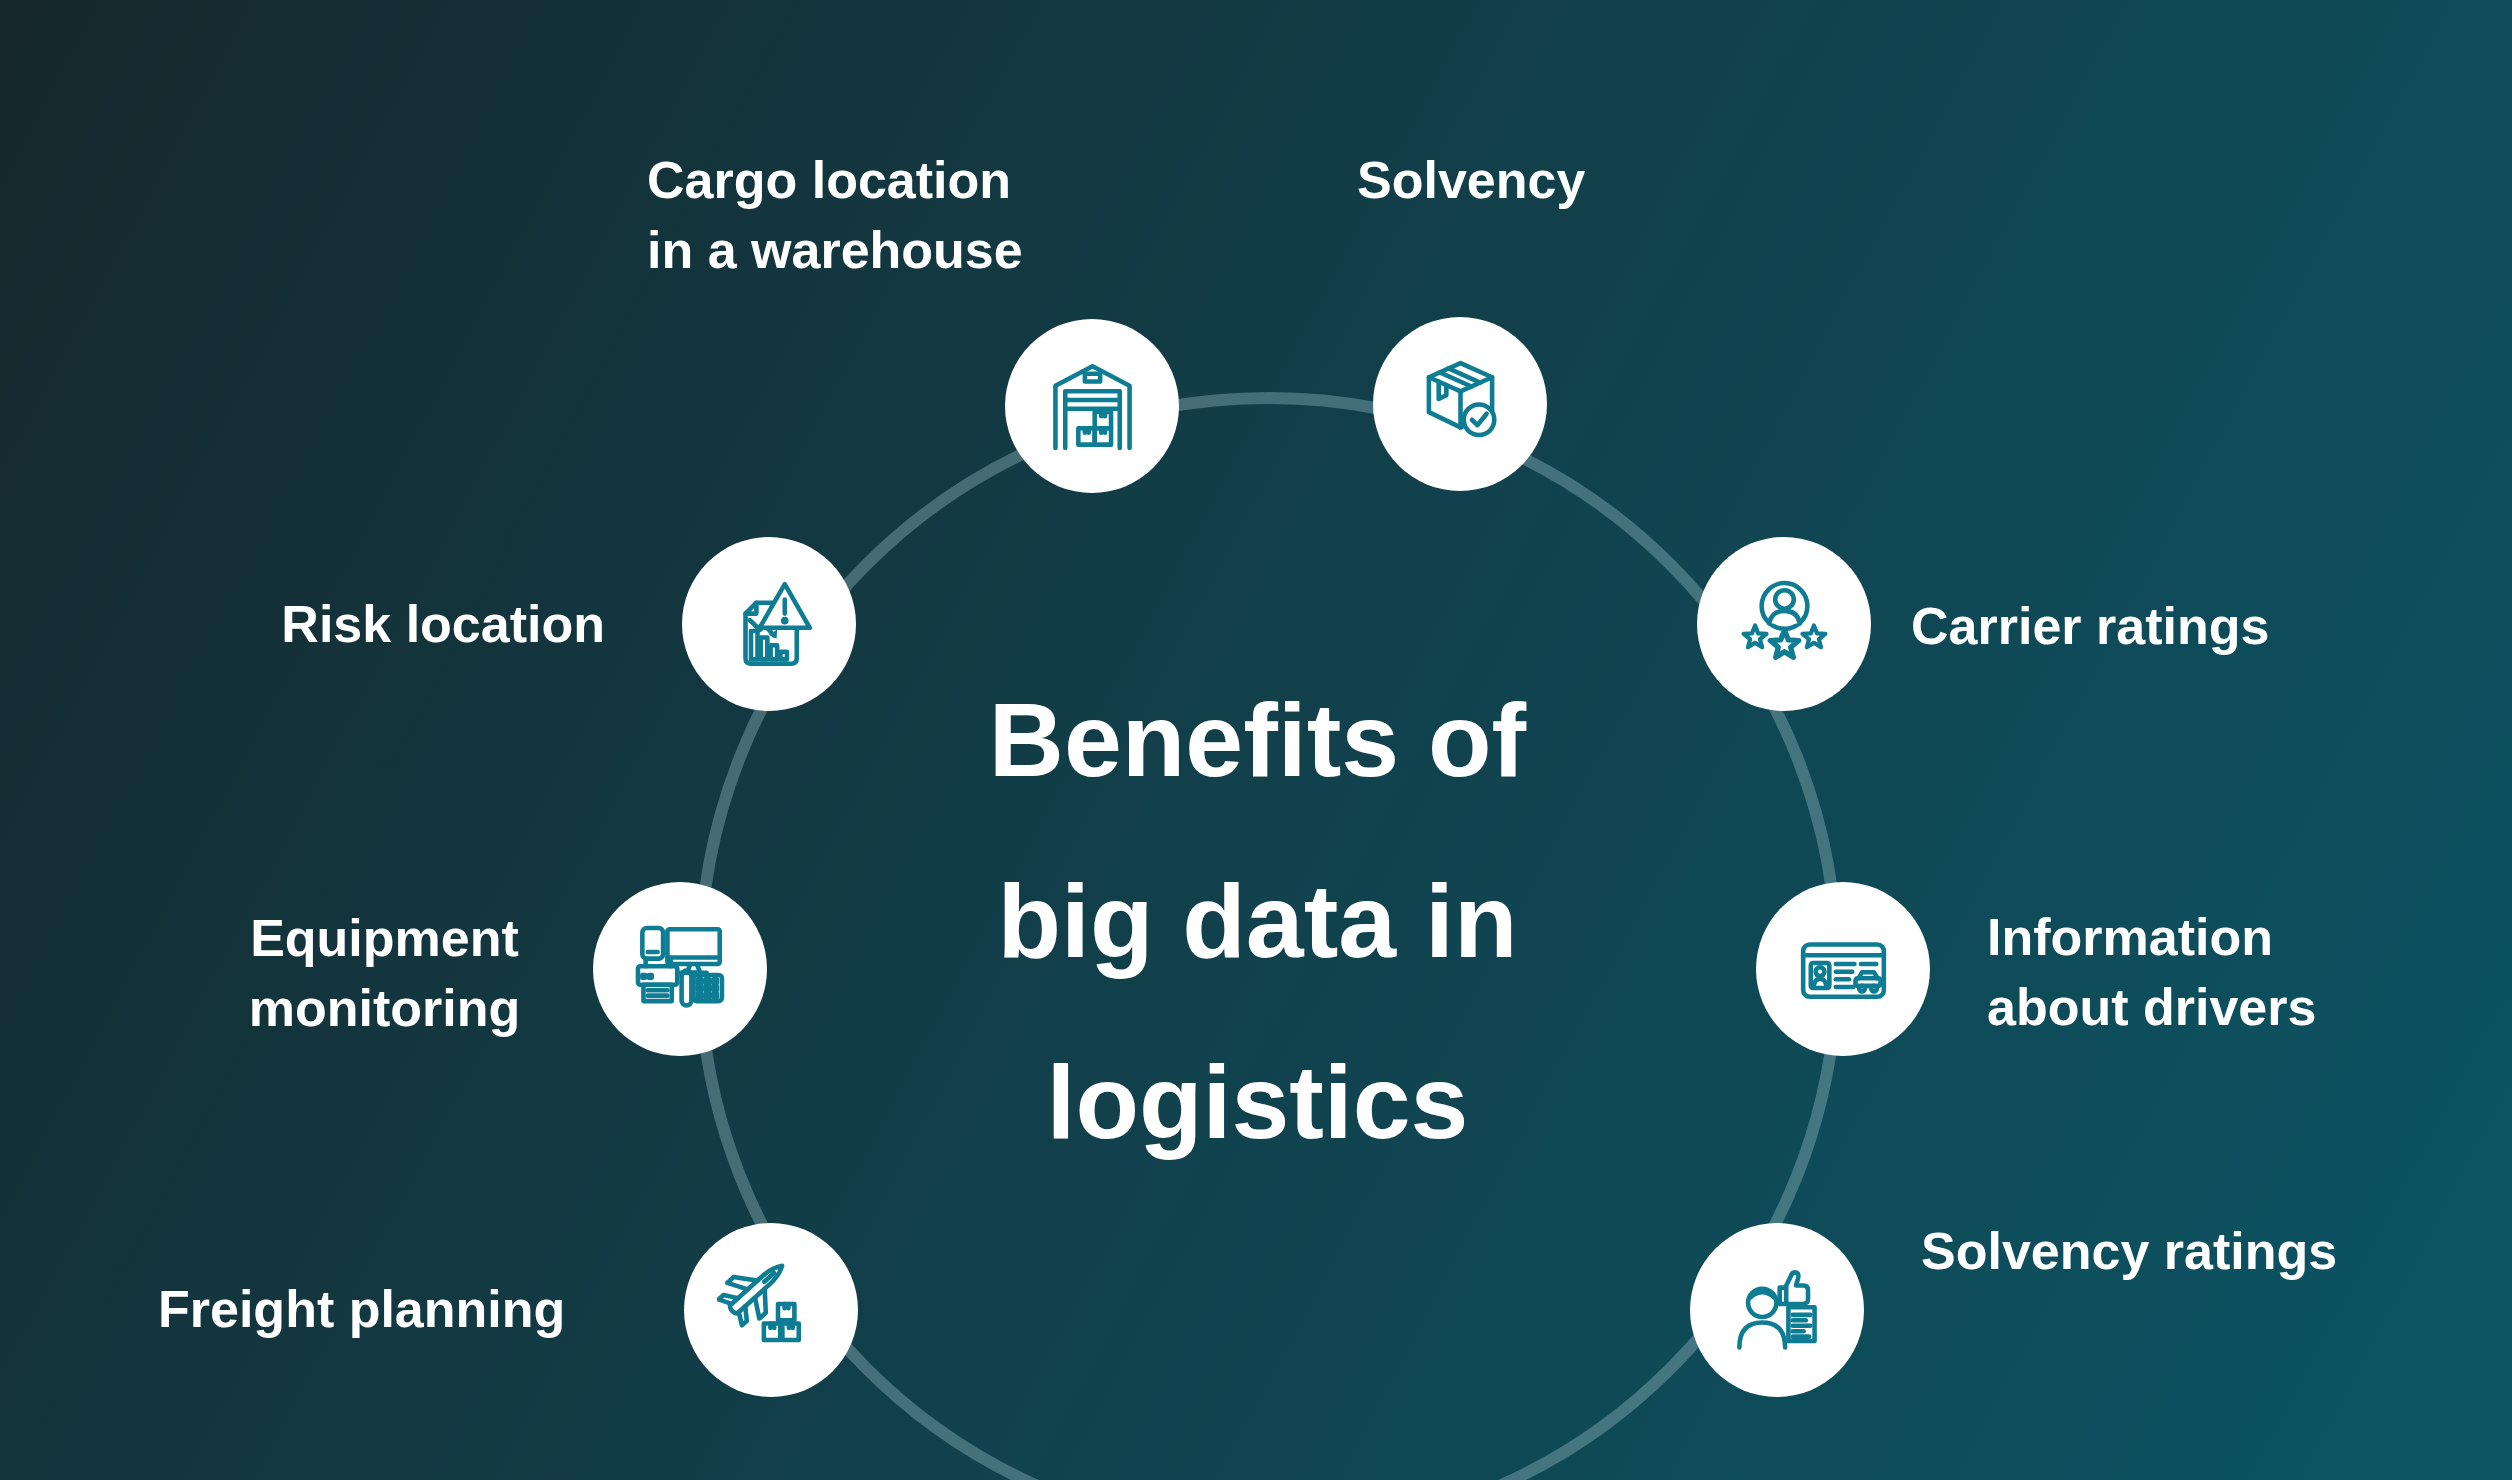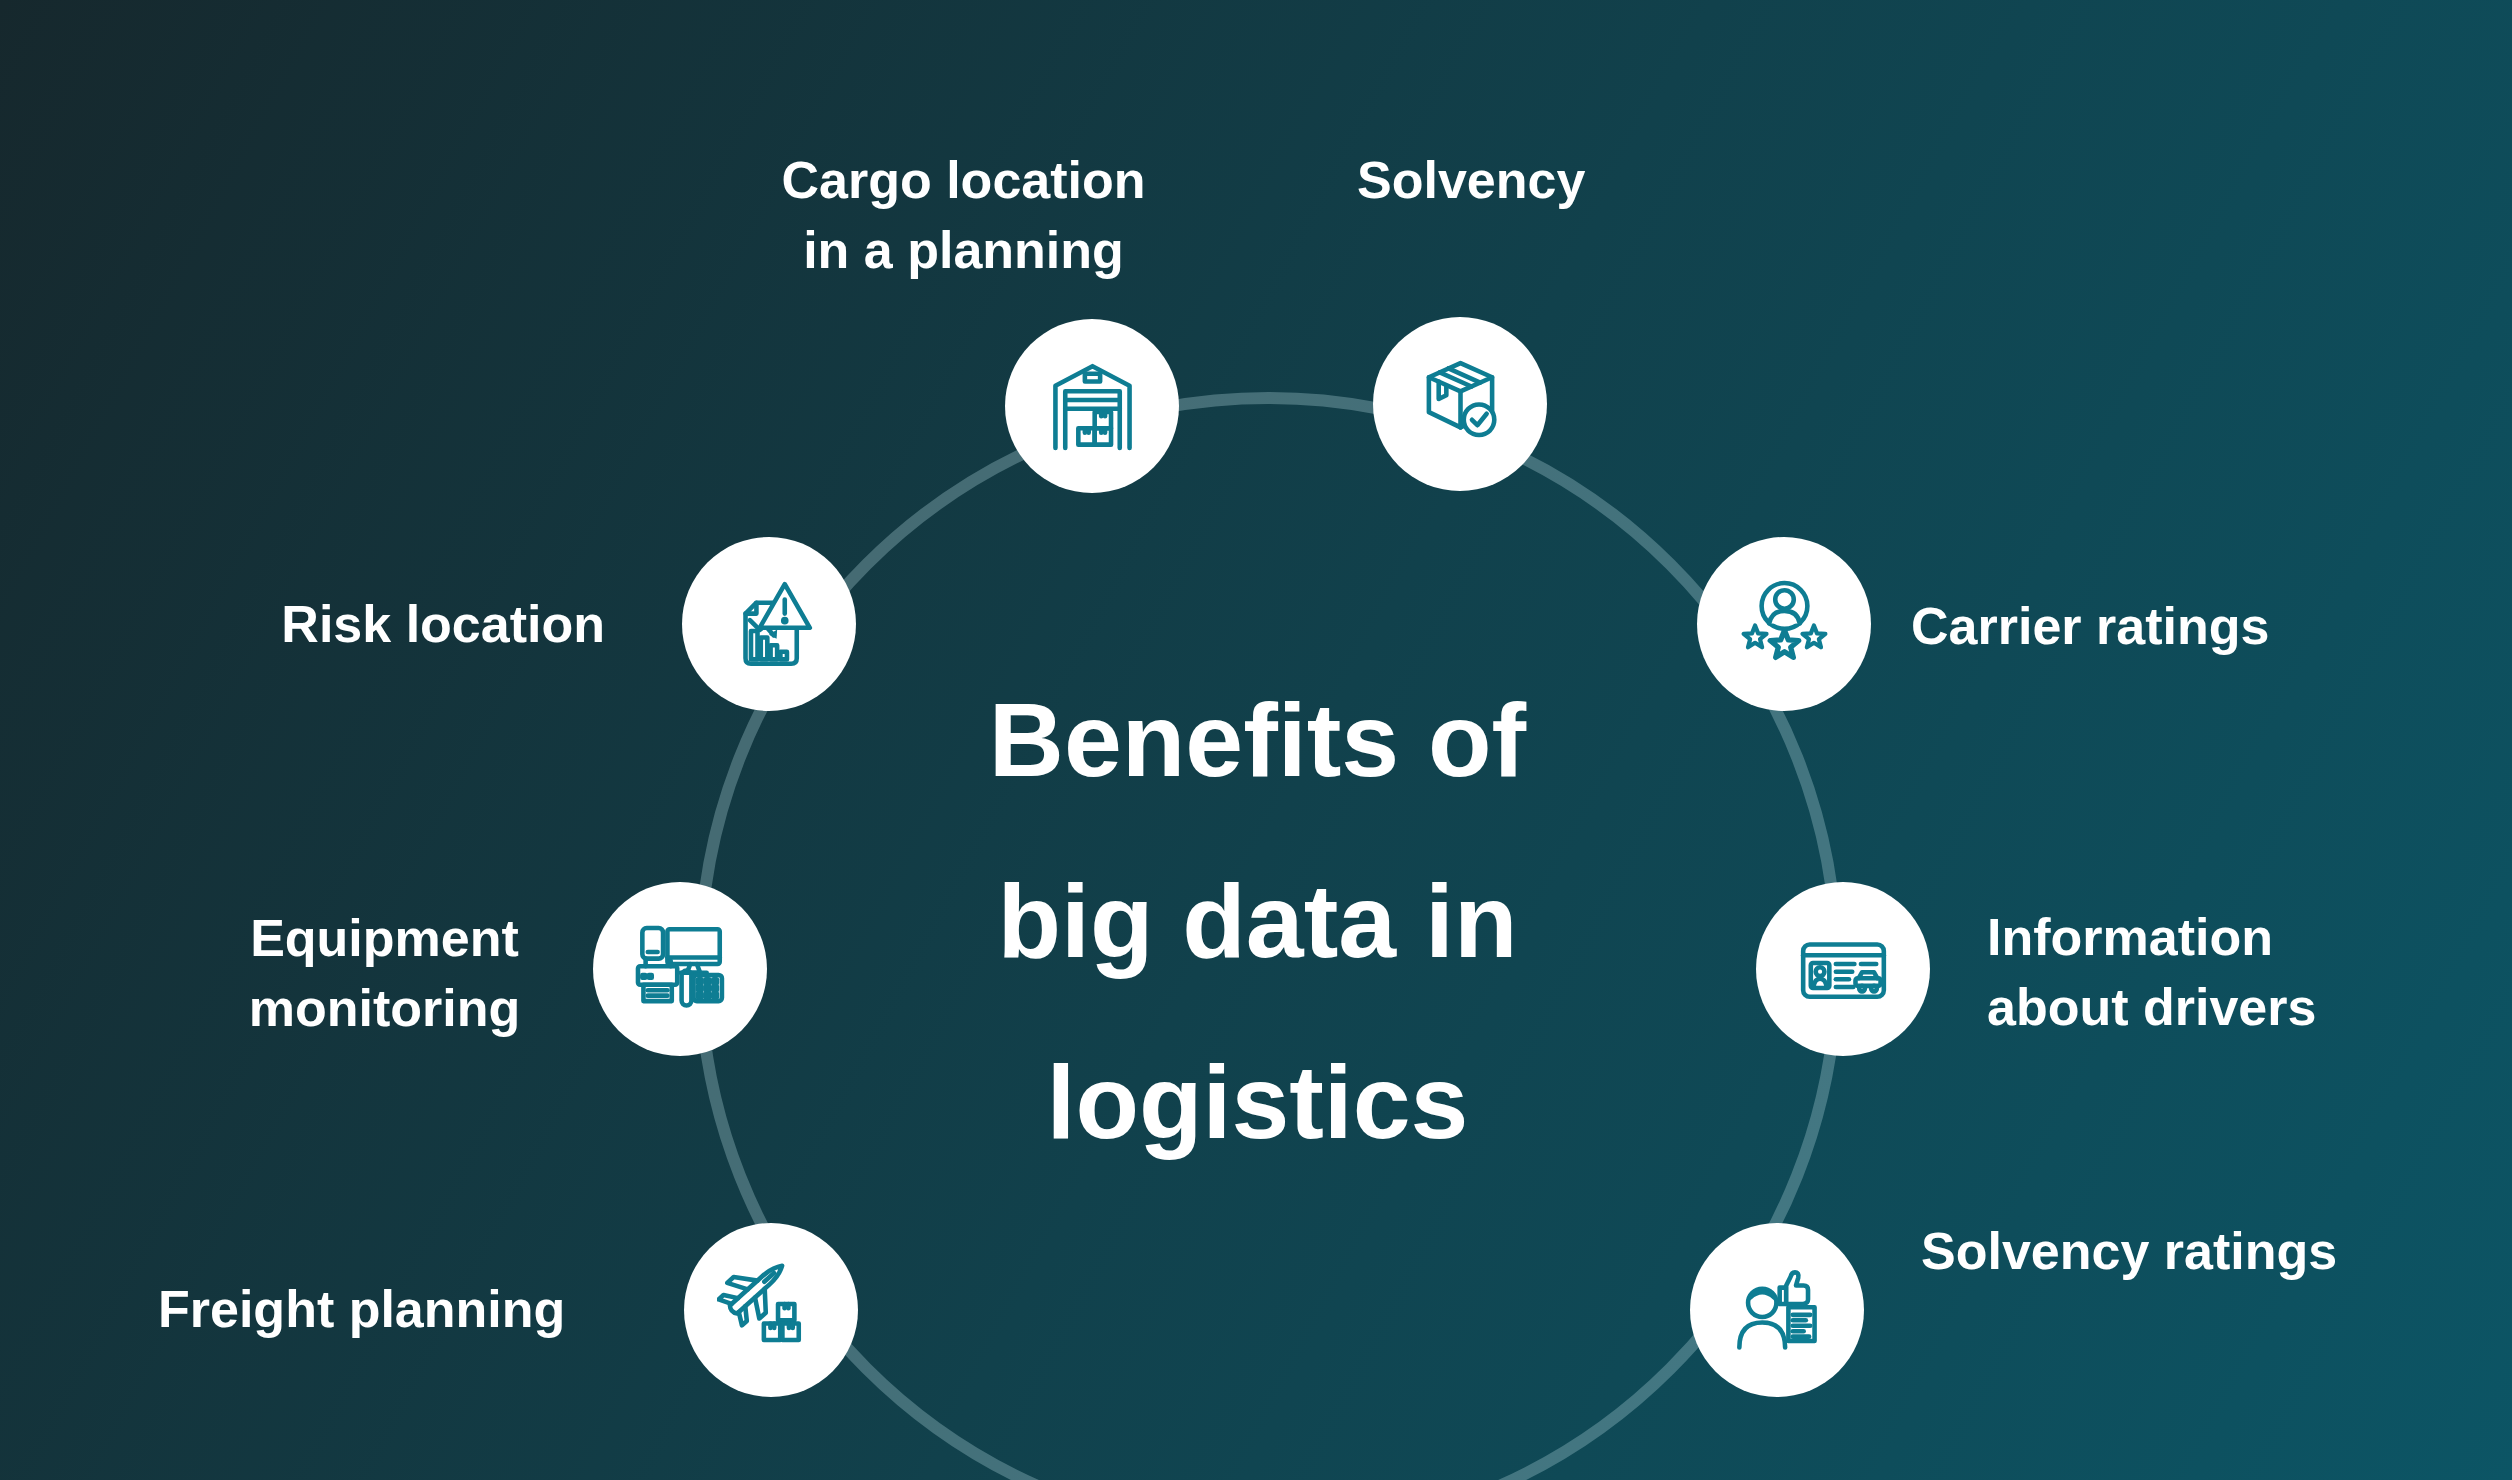--- a/index.html
+++ b/index.html
@@ -67,21 +67,21 @@
   
   .label{
     position:absolute;
     color:var(--c-text);
     font-size:52px;
     font-weight:600;
     line-height:70px;
     white-space:nowrap;
   }
   .label span{display:block;}
-  .lbl-cargo     {left:647px; top:145px; width:633px; text-align:center;}
+  .lbl-cargo     {left:647px; top:145px; width:633px; }
   .lbl-package   {left:1357px;top:145px; text-align:left;}
   .lbl-carrier   {left:1911px;top:591px;}
   .lbl-license   {left:1987px;top:902px;}
   .lbl-solvency  {left:1921px;top:1216px;}
   .lbl-freight   {left:158px; top:1274px;}
   .lbl-equipment {left:68px;  top:903px; width:633px; text-align:center;}
   .lbl-risk      {left:62px;  top:589px; width:543px; text-align:right;}
 </style>
 </head>
 <body>
@@ -109,21 +109,21 @@
       <rect x="37" y="70" width="15" height="15"></rect>
         <line x1="43" y1="70" x2="43" y2="74"></line>
         <line x1="46.5" y1="70" x2="46.5" y2="74"></line>
       <rect x="52" y="70" width="15" height="15"></rect>
         <line x1="58" y1="70" x2="58" y2="74"></line>
         <line x1="61.5" y1="70" x2="61.5" y2="74"></line>
     </svg>
   </div>
   <div class="label lbl-cargo">
     <span>Cargo location</span>
-    <span>in a planning</span>
+    <span>in a warehouse</span>
   </div>
 
   <div class="badge pos-package">
     <svg viewBox="0 0 100 100">
       <path d="M50 12 L79 25 L50 38 L21 25 Z"></path>
       <path d="M21 25 V57 L50 71 V38"></path>
       <path d="M79 25 V57 L50 71"></path>
       <path d="M31 20.5 L60 33.5"></path>
       <path d="M39 16.9 L68 29.9"></path>
       <path d="M30 29 V45 L37 41.5 V33"></path>

